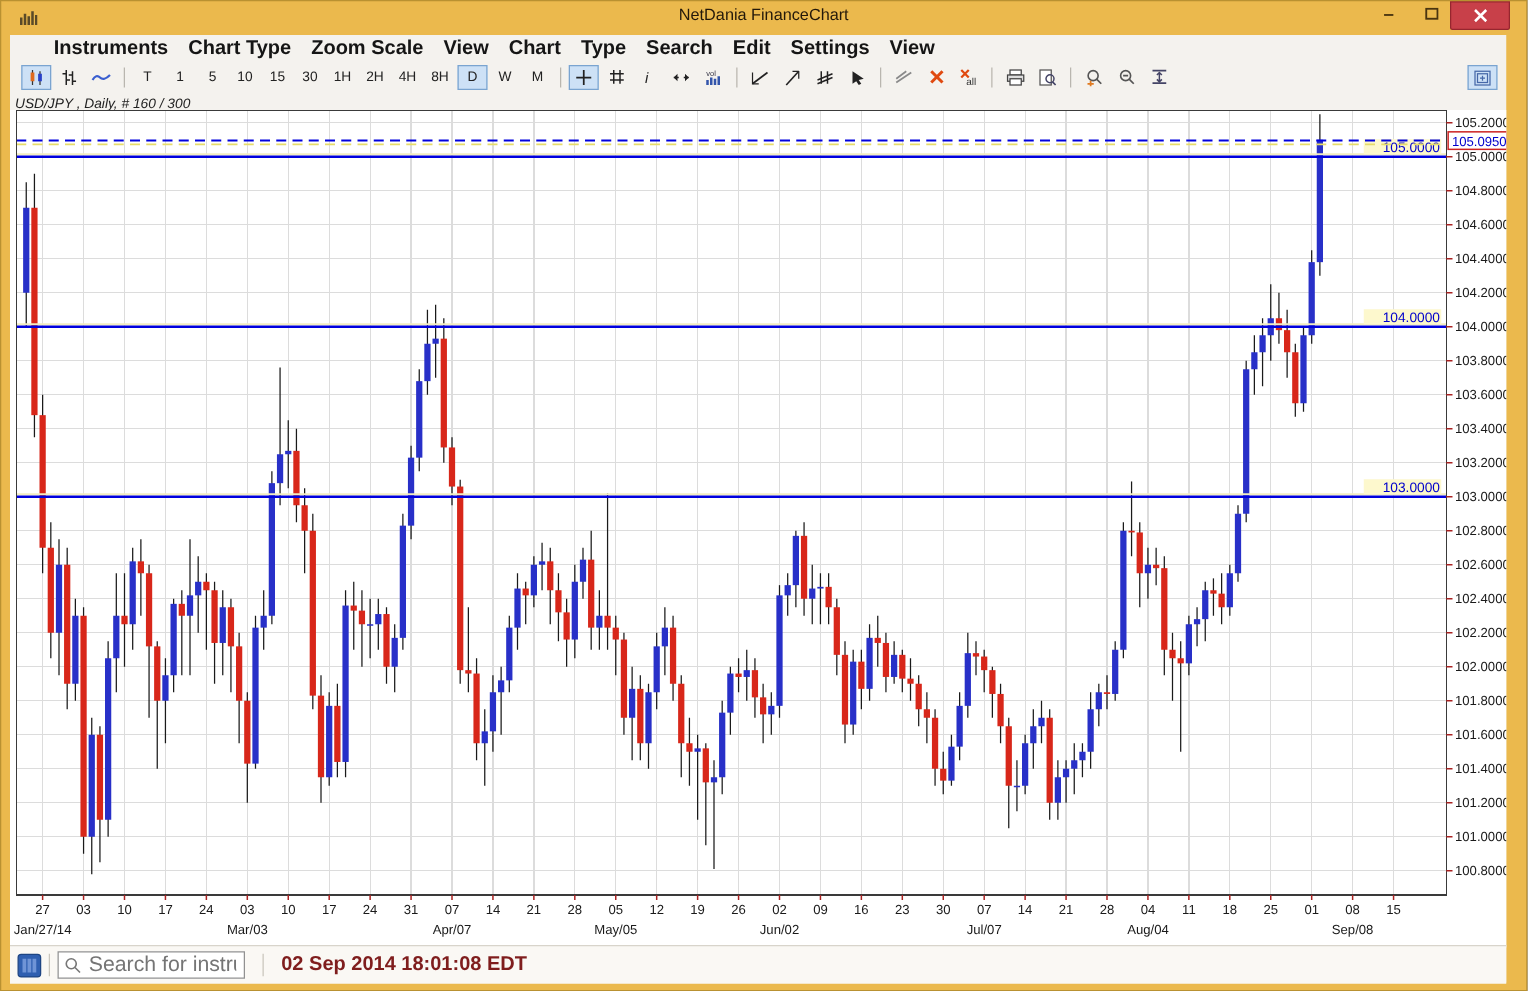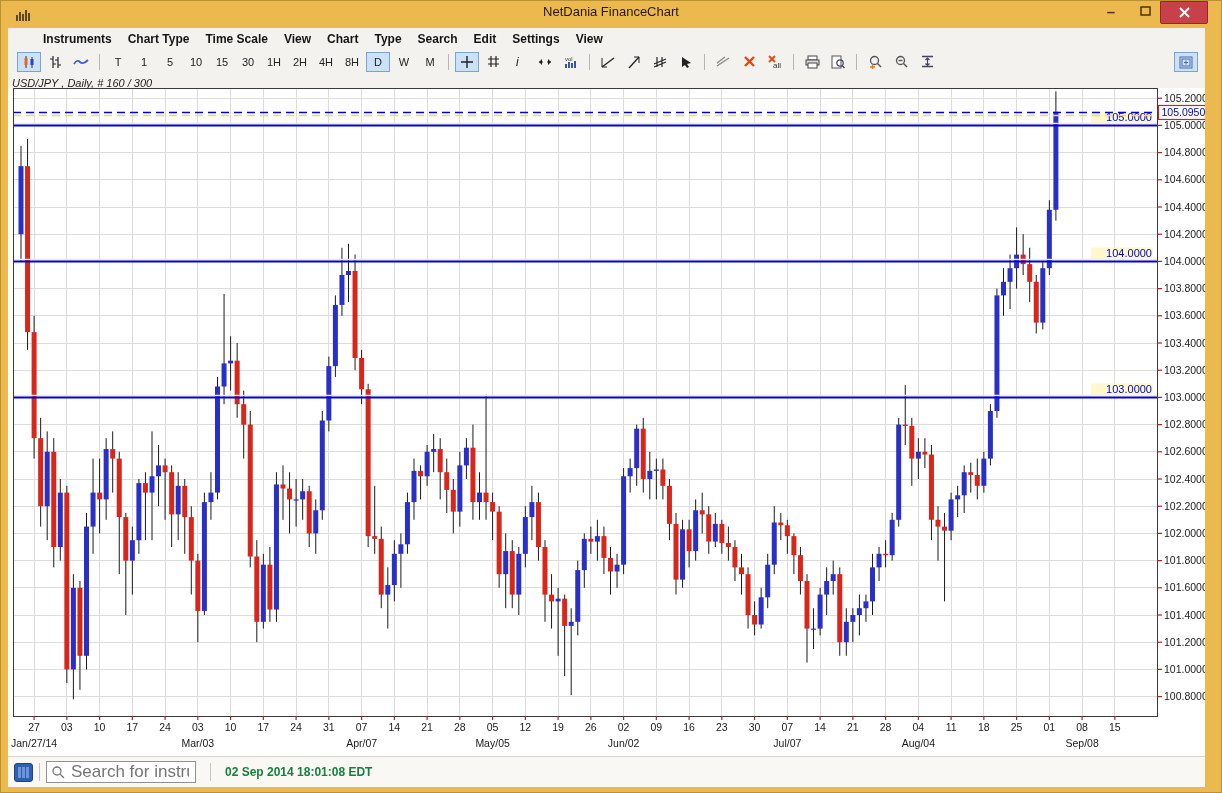--- a/index.html
+++ b/index.html
@@ -8,39 +8,39 @@
   .titlebar{position:absolute;left:0;top:0;width:100%;height:28px;}
   .app-icon{position:absolute;left:16px;top:7px;}
   .title{position:absolute;left:0;top:4px;width:100%;text-align:center;font-size:13px;color:#23180a;}
   .winbtn{position:absolute;top:0;height:22px;display:flex;align-items:center;justify-content:center;color:#4a3510;cursor:default;}
   .btn-min{right:96px;width:30px;font-size:15px;font-weight:bold;}
   .btn-max{right:62px;width:30px;}
   .btn-close{right:14px;top:1px;width:46px;height:21px;background:#C84049;border:1px solid #96262e;border-radius:0 0 2px 2px;}
   
   .content{position:absolute;left:8px;top:28px;width:1197px;height:758px;background:#f4f2ee;}
   .menubar{position:absolute;left:0;top:0;width:100%;height:22px;display:flex;align-items:center;padding-left:28px;box-sizing:border-box;gap:2px;}
-  .menu-item{font-size:12px;font-weight:bold;color:#151515;padding:2px 7px;cursor:default;}
+  .menu-item{font-size:16px;font-weight:bold;color:#151515;padding:2px 7px;cursor:default;}
   .toolbar{position:absolute;left:0;top:22px;width:100%;height:23px;display:flex;align-items:center;padding-left:8px;box-sizing:border-box;}
   .tbtn{min-width:18px;height:18px;display:flex;align-items:center;justify-content:center;border:1px solid transparent;margin:0 1px;font-size:11px;color:#222;padding:0 2px;cursor:default;}
   .tbtn.sel{background:#cde1f6;border:1px solid #7aa4d0;}
   .tsep{width:1px;height:16px;background:#b9b6af;margin:0 5px;}
   .tf{font-size:11px;}
   .panelbtn{position:absolute;right:6px;top:2px;}
   .legend{position:absolute;left:0;top:45px;width:100%;height:15px;font-style:italic;}
   .legend span{font-size:11px;color:#222;margin-left:4px;}
   .chartzone{position:absolute;left:0;top:60px;width:1197px;height:670px;background:#ffffff;}
   svg text{font-family:"Liberation Sans",sans-serif;}
   
   .statusbar{position:absolute;left:0;top:728px;width:100%;height:30px;background:#faf8f4;border-top:1px solid #d8d4cb;display:flex;align-items:center;}
   .slogo{width:17px;height:17px;border-radius:3px;background:#2f5fb0;border:1px solid #1e4583;margin-left:6px;display:flex;align-items:center;justify-content:center;gap:1px;}
   .slogo i{display:block;width:3px;height:11px;background:#6f94d6;}
   .ssep{width:1px;height:18px;background:#c9c5bc;margin:0 6px;}
   .searchbox{position:relative;width:148px;height:20px;background:#fff;border:1px solid #919191;display:flex;align-items:center;}
   .searchbox input{border:none;outline:none;font-size:17px;color:#444;width:118px;font-family:"Liberation Sans",sans-serif;background:transparent;}
-  .timestamp{font-size:12px;font-weight:bold;color:#15803d;margin-left:8px;}
+  .timestamp{font-size:16px;font-weight:bold;color:#7f1d1d;margin-left:8px;}
 </style>
 </head>
 <body>
 
 <div class="app">
 
   <div class="titlebar">
     <span class="app-icon">
       <svg width="14" height="12">
           <g fill="#5a4a28">
@@ -64,21 +64,21 @@
           <path d="M1 1 L10 10 M10 1 L1 10" stroke="#fff" stroke-width="2"></path>
         </svg>
     </div>
   </div>
 
   <div class="content">
 
     <div class="menubar" id="menubar">
         <div class="menu-item">Instruments</div>
         <div class="menu-item">Chart Type</div>
-        <div class="menu-item">Time Scale</div>
+        <div class="menu-item">Zoom Scale</div>
         <div class="menu-item">View</div>
         <div class="menu-item">Chart</div>
         <div class="menu-item">Type</div>
         <div class="menu-item">Search</div>
         <div class="menu-item">Edit</div>
         <div class="menu-item">Settings</div>
         <div class="menu-item">View</div>
       </div>
 
     <div class="toolbar" id="toolbar">

